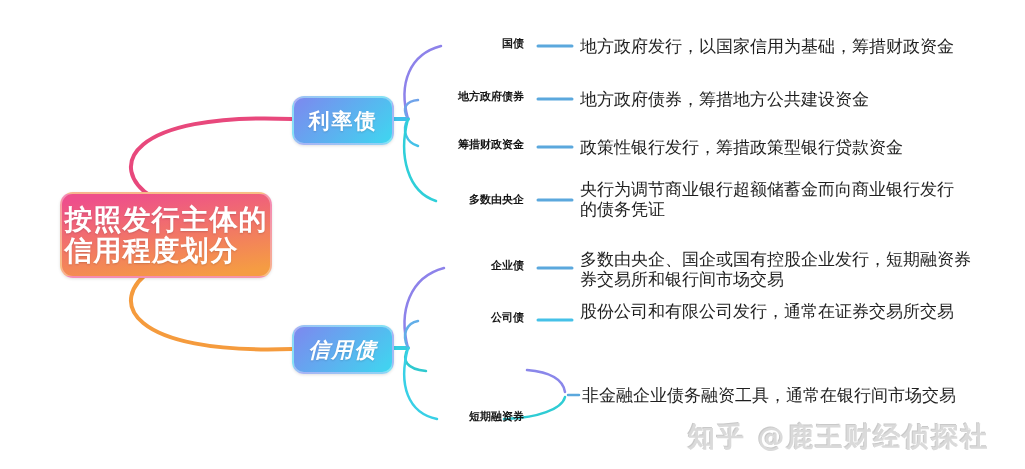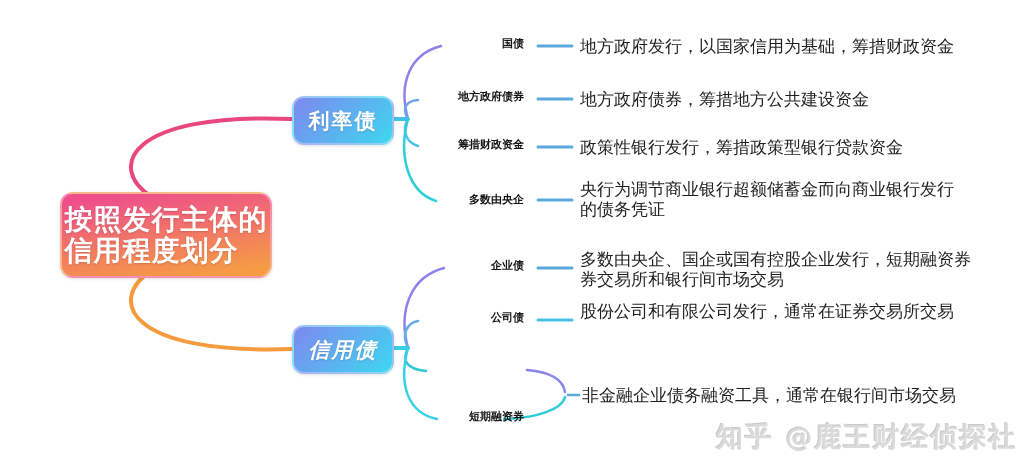--- a/index.html
+++ b/index.html
@@ -40,21 +40,21 @@
     text-align:right;
     font-size:11px;font-weight:bold;color:#151515;
     white-space:nowrap;
   }
   .desc{
     position:absolute;left:580px;
     font-size:17px;color:#1f1f1f;line-height:20px;
     white-space:nowrap;
   }
   .watermark{
-    position:absolute;left:716px;top:419px;
+    position:absolute;left:688px;top:419px;
     font-size:27px;font-weight:bold;letter-spacing:2px;
     color:#dadada;
     text-shadow:1px 1px 0 #ffffff,-1px -1px 0 #c9c9c9;
     white-space:nowrap;
     text-align:right;
   }
 </style>
 </head>
 <body>
 

